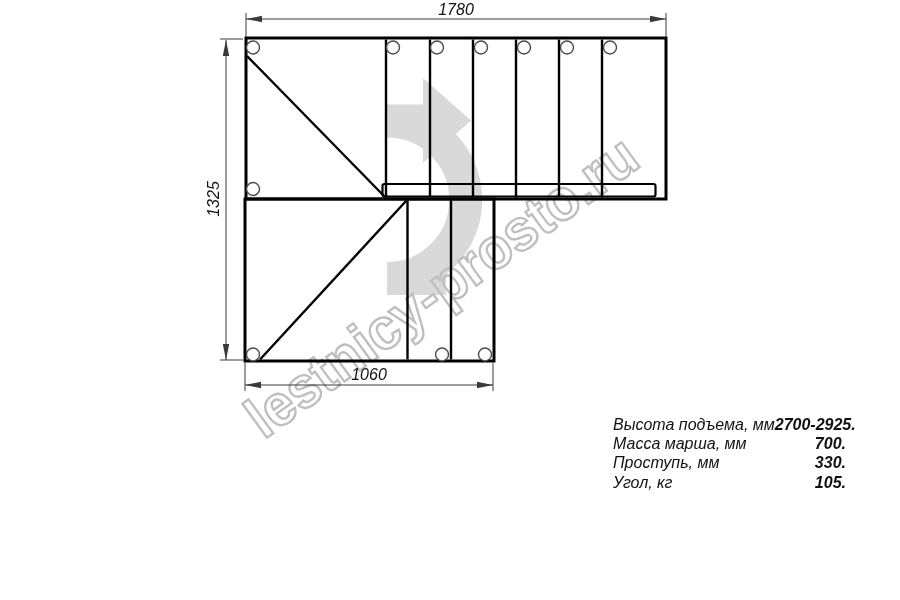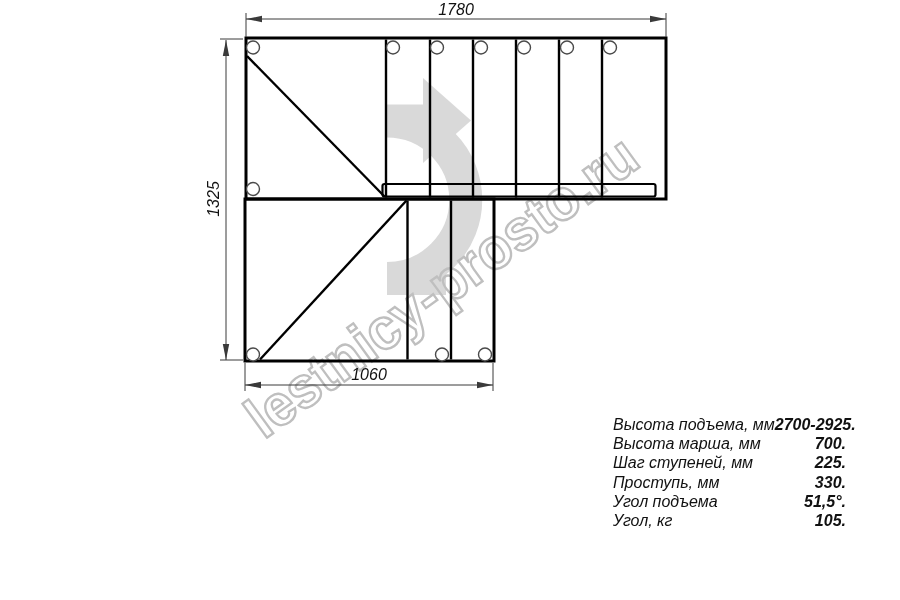--- a/index.html
+++ b/index.html
@@ -101,33 +101,25 @@
   </g>
 </svg>
 
 
 <div class="specs">
   <div class="spec-row">
     <span class="spec-label">Высота подъема, мм</span>
     <span class="spec-value">2700-2925.</span>
   </div>
   <div class="spec-row">
-    <span class="spec-label">Высота марша, мм</span>
+    <span class="spec-label">Масса марша, мм</span>
     <span class="spec-value">700.</span>
-  </div>
-  <div class="spec-row">
-    <span class="spec-label">Шаг ступеней, мм</span>
-    <span class="spec-value">225.</span>
   </div>
   <div class="spec-row">
     <span class="spec-label">Проступь, мм</span>
     <span class="spec-value">330.</span>
-  </div>
-  <div class="spec-row">
-    <span class="spec-label">Угол подъема</span>
-    <span class="spec-value">51,5°.</span>
   </div>
   <div class="spec-row">
     <span class="spec-label">Угол, кг</span>
     <span class="spec-value">105.</span>
   </div>
 </div>
 </div>
 
 </body></html>

